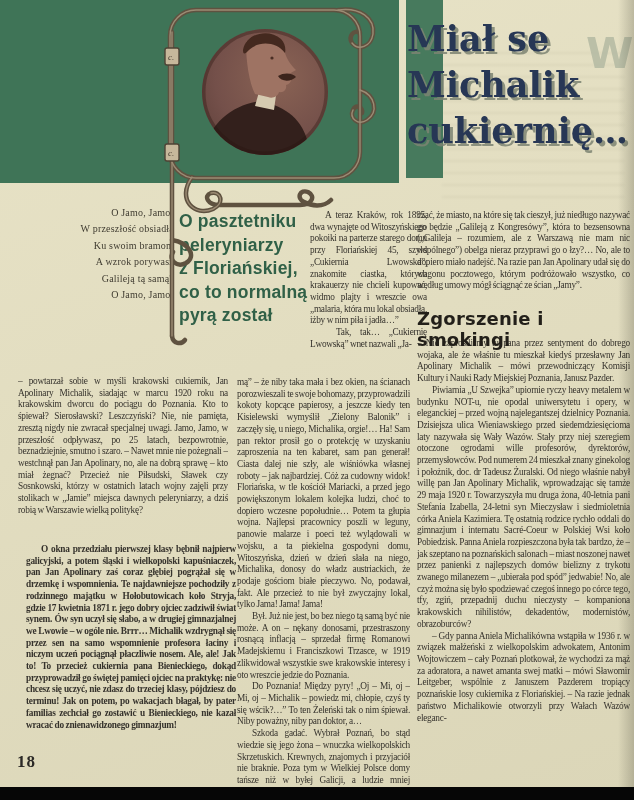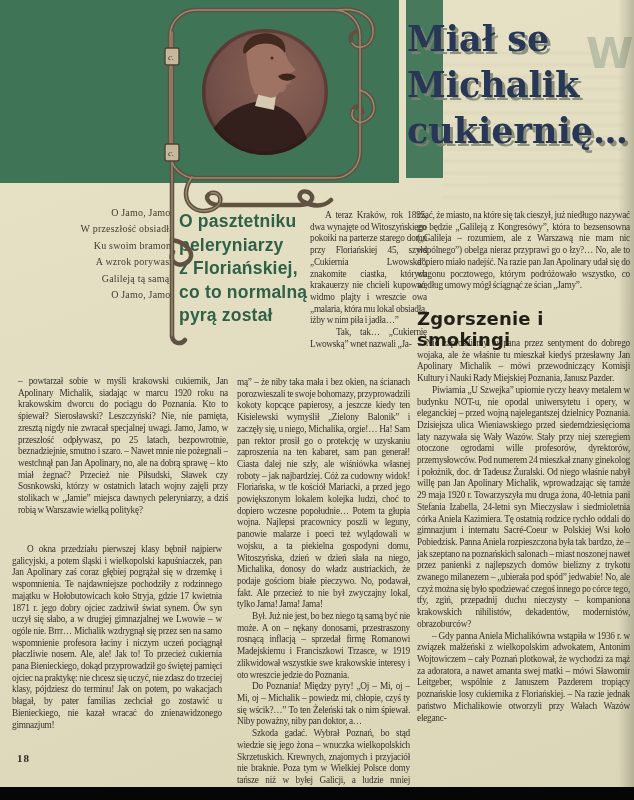--- a/index.html
+++ b/index.html
@@ -42,30 +42,30 @@
             line-height:23.5px;color:#306047;letter-spacing:.2px;}
   .subtitle span{display:block;}
   
   .bt{font-family:"Liberation Serif",serif;font-size:9.3px;line-height:11.7px;
       letter-spacing:-.25px;word-spacing:-.4px;text-align:justify;color:#35322c;}
   .bt p{margin:0;}
   .ind{text-indent:15px;}
   .ind2{text-indent:26px;}
   .box{position:absolute;overflow:hidden;}
   .col1-p1{left:18px;top:361px;width:210px;height:151px;margin-top:15px;}
-  .col1-p2{left:12px;top:544px;width:210px;height:208px;}
+  .col1-p2{left:26px;top:544px;width:210px;height:208px;font-weight:bold;}
   .col2-narrow{left:310px;top:210px;width:117px;height:152px;}
   .col2-wide{left:237px;top:362px;width:173px;height:426px;margin-top:15px;}
   .col3-intro{left:417px;top:210px;width:213px;height:99px;}
   .col3-rest{left:417px;top:338px;width:213px;height:412px;}
   .sec-head{position:absolute;margin:0;font-family:"DejaVu Sans",sans-serif;font-weight:bold;
             font-size:18px;letter-spacing:.2px;color:#221f19;z-index:3;}
   .h1pos{left:18px;top:509px;}
   .h2pos{left:417px;top:308px;}
-  .pagenum{position:absolute;left:17px;top:752px;font-weight:bold;font-size:11px;
+  .pagenum{position:absolute;left:17px;top:752px;font-weight:bold;font-size:17px;
            color:#2b2926;letter-spacing:1px;}
 </style>
 </head>
 <body>
 
 <div class="page">
 
   <div class="green-block"></div>
   <div class="green-stripe"></div>
   <div class="ghost"></div>

